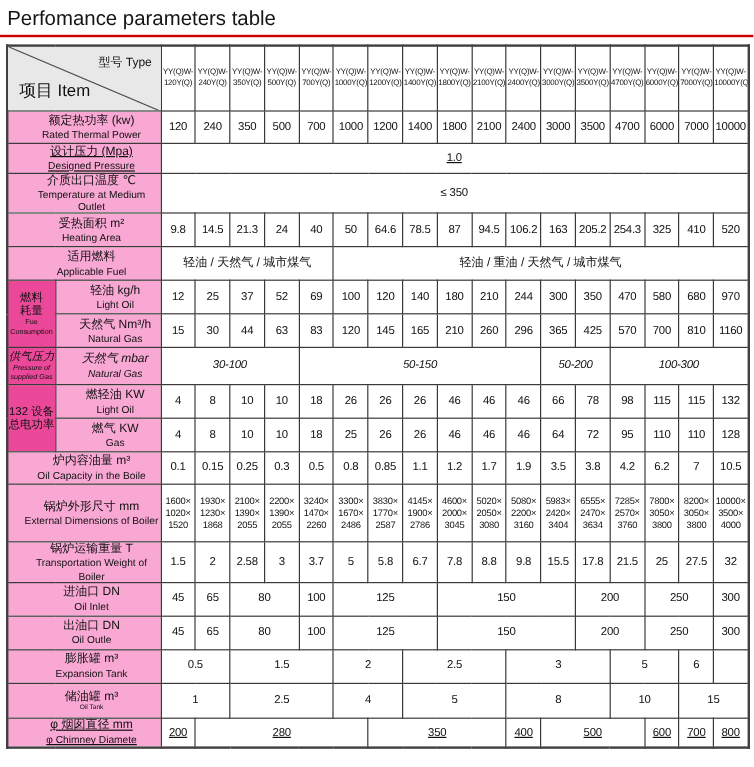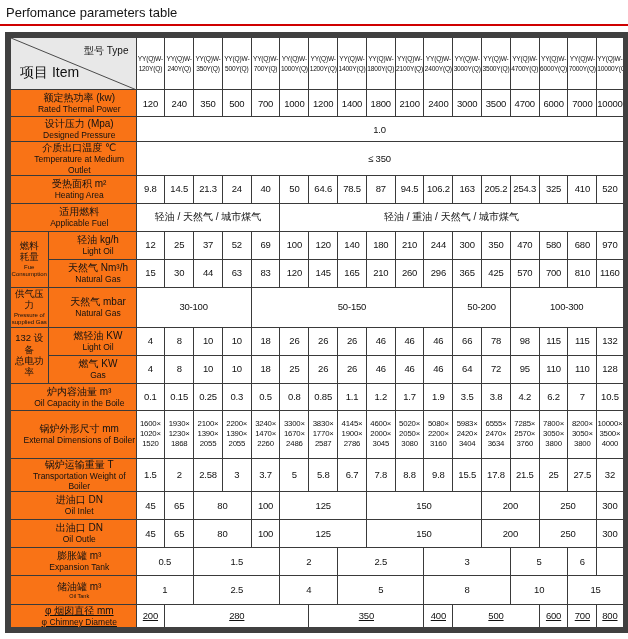--- a/index.html
+++ b/index.html
@@ -1,45 +1,45 @@
 <!DOCTYPE html>
 <html><head>
 <meta charset="utf-8">
 <style>
   html,body{margin:0;padding:0;background:#fff;}
   body{width:628px;height:639px;overflow:hidden;font-family:"Liberation Sans","DejaVu Sans",sans-serif;color:#111;}
   .page{padding:4px 5px 0 5px;}
   .title-cn{color:#e50012;font-size:21px;font-weight:bold;letter-spacing:1.5px;margin:2px 0 0 1px;line-height:1.1;}
-  .title-en{font-size:13px;color:#151515;margin:2px 0 3px 1px;line-height:1.15;}
+  .title-en{font-size:17px;color:#151515;margin:2px 0 3px 1px;line-height:1.15;}
   .red-rule{height:2px;background:#cf0000;margin:3px -5px 6px -5px;}
 
-  table{border-collapse:collapse;table-layout:fixed;width:618px;border:6px solid #404040;}
+  table{border-collapse:collapse;table-layout:fixed;width:618px;border:2px solid #404040;}
   td,th{border:1px solid #3a3a3a;text-align:center;vertical-align:middle;padding:0;overflow:hidden;}
   tr{height:28px;}
   thead tr{height:55px;}
   tr[data-row="rated-thermal-power"]{height:27px;}
-  tr[data-row="designed-pressure"]{height:25px;}
-  tr[data-row="gas-supply-pressure"]{height:31px;}
+  tr[data-row="designed-pressure"]{height:25px;text-decoration:underline;}
+  tr[data-row="gas-supply-pressure"]{height:31px;font-style:italic;}
   tr[data-row="oil-capacity"]{height:27px;}
   tr[data-row="external-dimensions"]{height:48px;}
   tr[data-row="transportation-weight"]{height:29px;}
   tr[data-row="oil-tank"]{height:29px;}
   tr[data-row="chimney-diameter"]{height:25px;text-decoration:underline;}
 
   td.corner{background:#e8e8e8;position:relative;}
   .type-label{position:absolute;top:6px;right:7px;font-size:10px;}
   .item-label{position:absolute;bottom:7px;left:9px;font-size:14px;}
 
   th.model{background:#fff;font-weight:normal;font-size:6.6px;line-height:1.45;letter-spacing:-0.2px;}
 
-  td.glab{background:#f97316;}
+  td.glab{background:#ec4899;}
   .gcn{font-size:9.5px;line-height:1.2;white-space:pre-line;}
   .gen{font-size:6px;line-height:1.25;margin-top:1px;}
 
-  td.lab{background:#f97316;line-height:1.2;padding-left:12px;}
+  td.lab{background:#f9a8d4;line-height:1.2;padding-left:12px;}
   .lab .cn{font-size:10px;}
   .lab .en{font-size:8.5px;}
   td.lab.tiny .en{font-size:5.5px;}
 
   td.val{background:#fff;font-size:9.5px;white-space:pre-line;line-height:1.25;letter-spacing:-0.2px;}
   tr[data-row="external-dimensions"] td.val{font-size:7.8px;}
   tr[data-row="applicable-fuel"] td.val{font-size:10px;letter-spacing:0;}
 </style>
 </head>
 <body>

